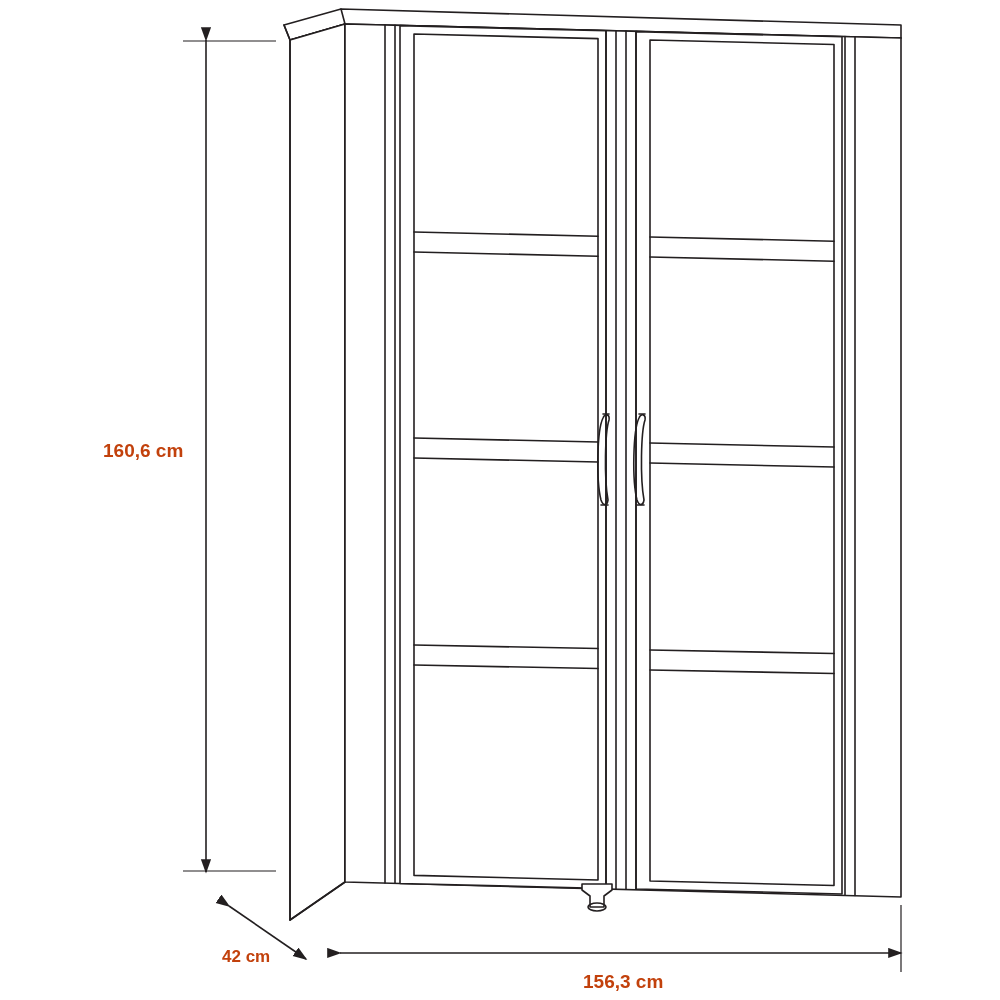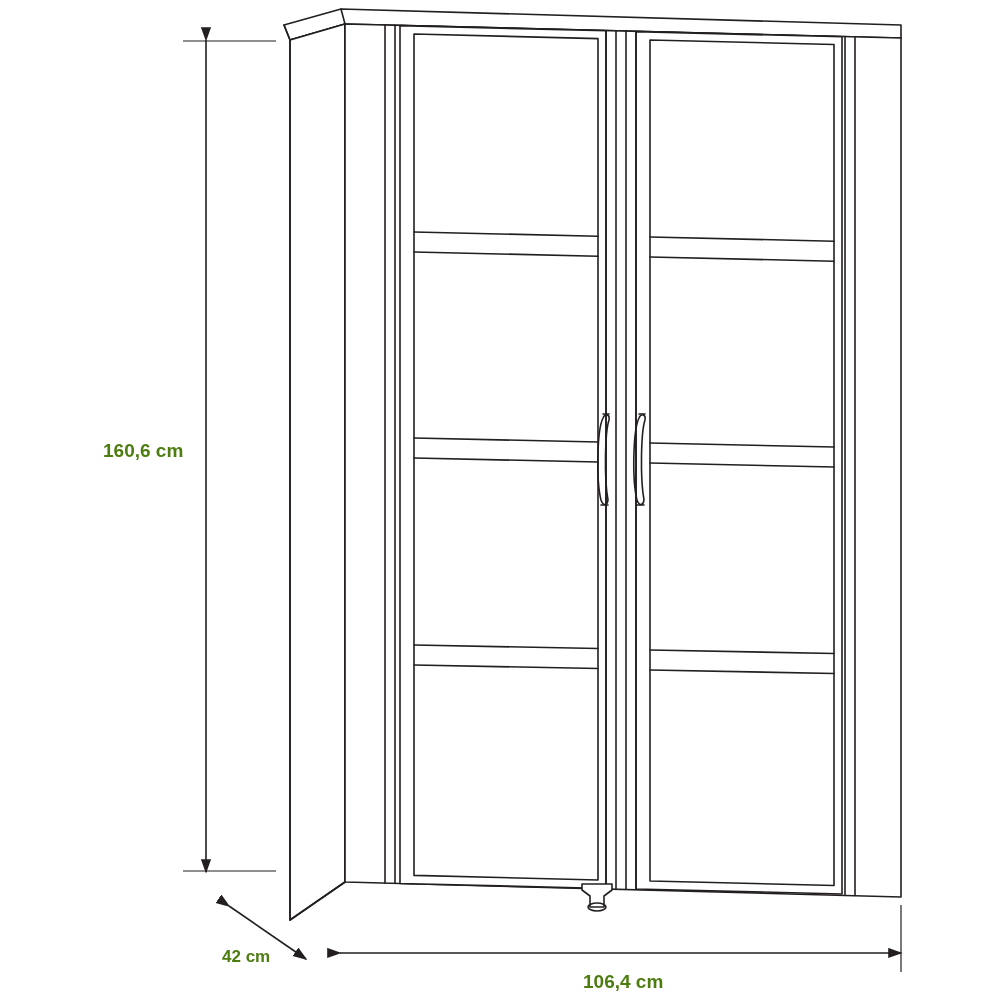--- a/index.html
+++ b/index.html
@@ -23,21 +23,21 @@
     position: absolute;
     left: 0;
     top: 0;
     width: 1000px;
     height: 1000px;
   }
   .dim-label {
     position: absolute;
     font-family: "Liberation Sans", sans-serif;
     font-weight: bold;
-    color: #4d7c0f;
+    color: #c2410c;
     white-space: nowrap;
   }
   #label-height {
     left: 103px;
     top: 440px;
     font-size: 19px;
   }
   #label-width {
     left: 583px;
     top: 971px;
@@ -148,17 +148,17 @@
       <line x1="901" y1="905" x2="901" y2="972" stroke-width="1.2"></line>
     </g>
 
     <g stroke="#231f20" stroke-width="1.6" fill="none">
       <line x1="229" y1="906" x2="306" y2="959" marker-start="url(#arrHead)" marker-end="url(#arrHead)"></line>
     </g>
   </svg>
 
   <div class="dim-label" id="label-height">160,6 cm</div>
 
-  <div class="dim-label" id="label-width">106,4 cm</div>
+  <div class="dim-label" id="label-width">156,3 cm</div>
 
   <div class="dim-label" id="label-depth">42 cm</div>
 
 </div>
 
 </body></html>

